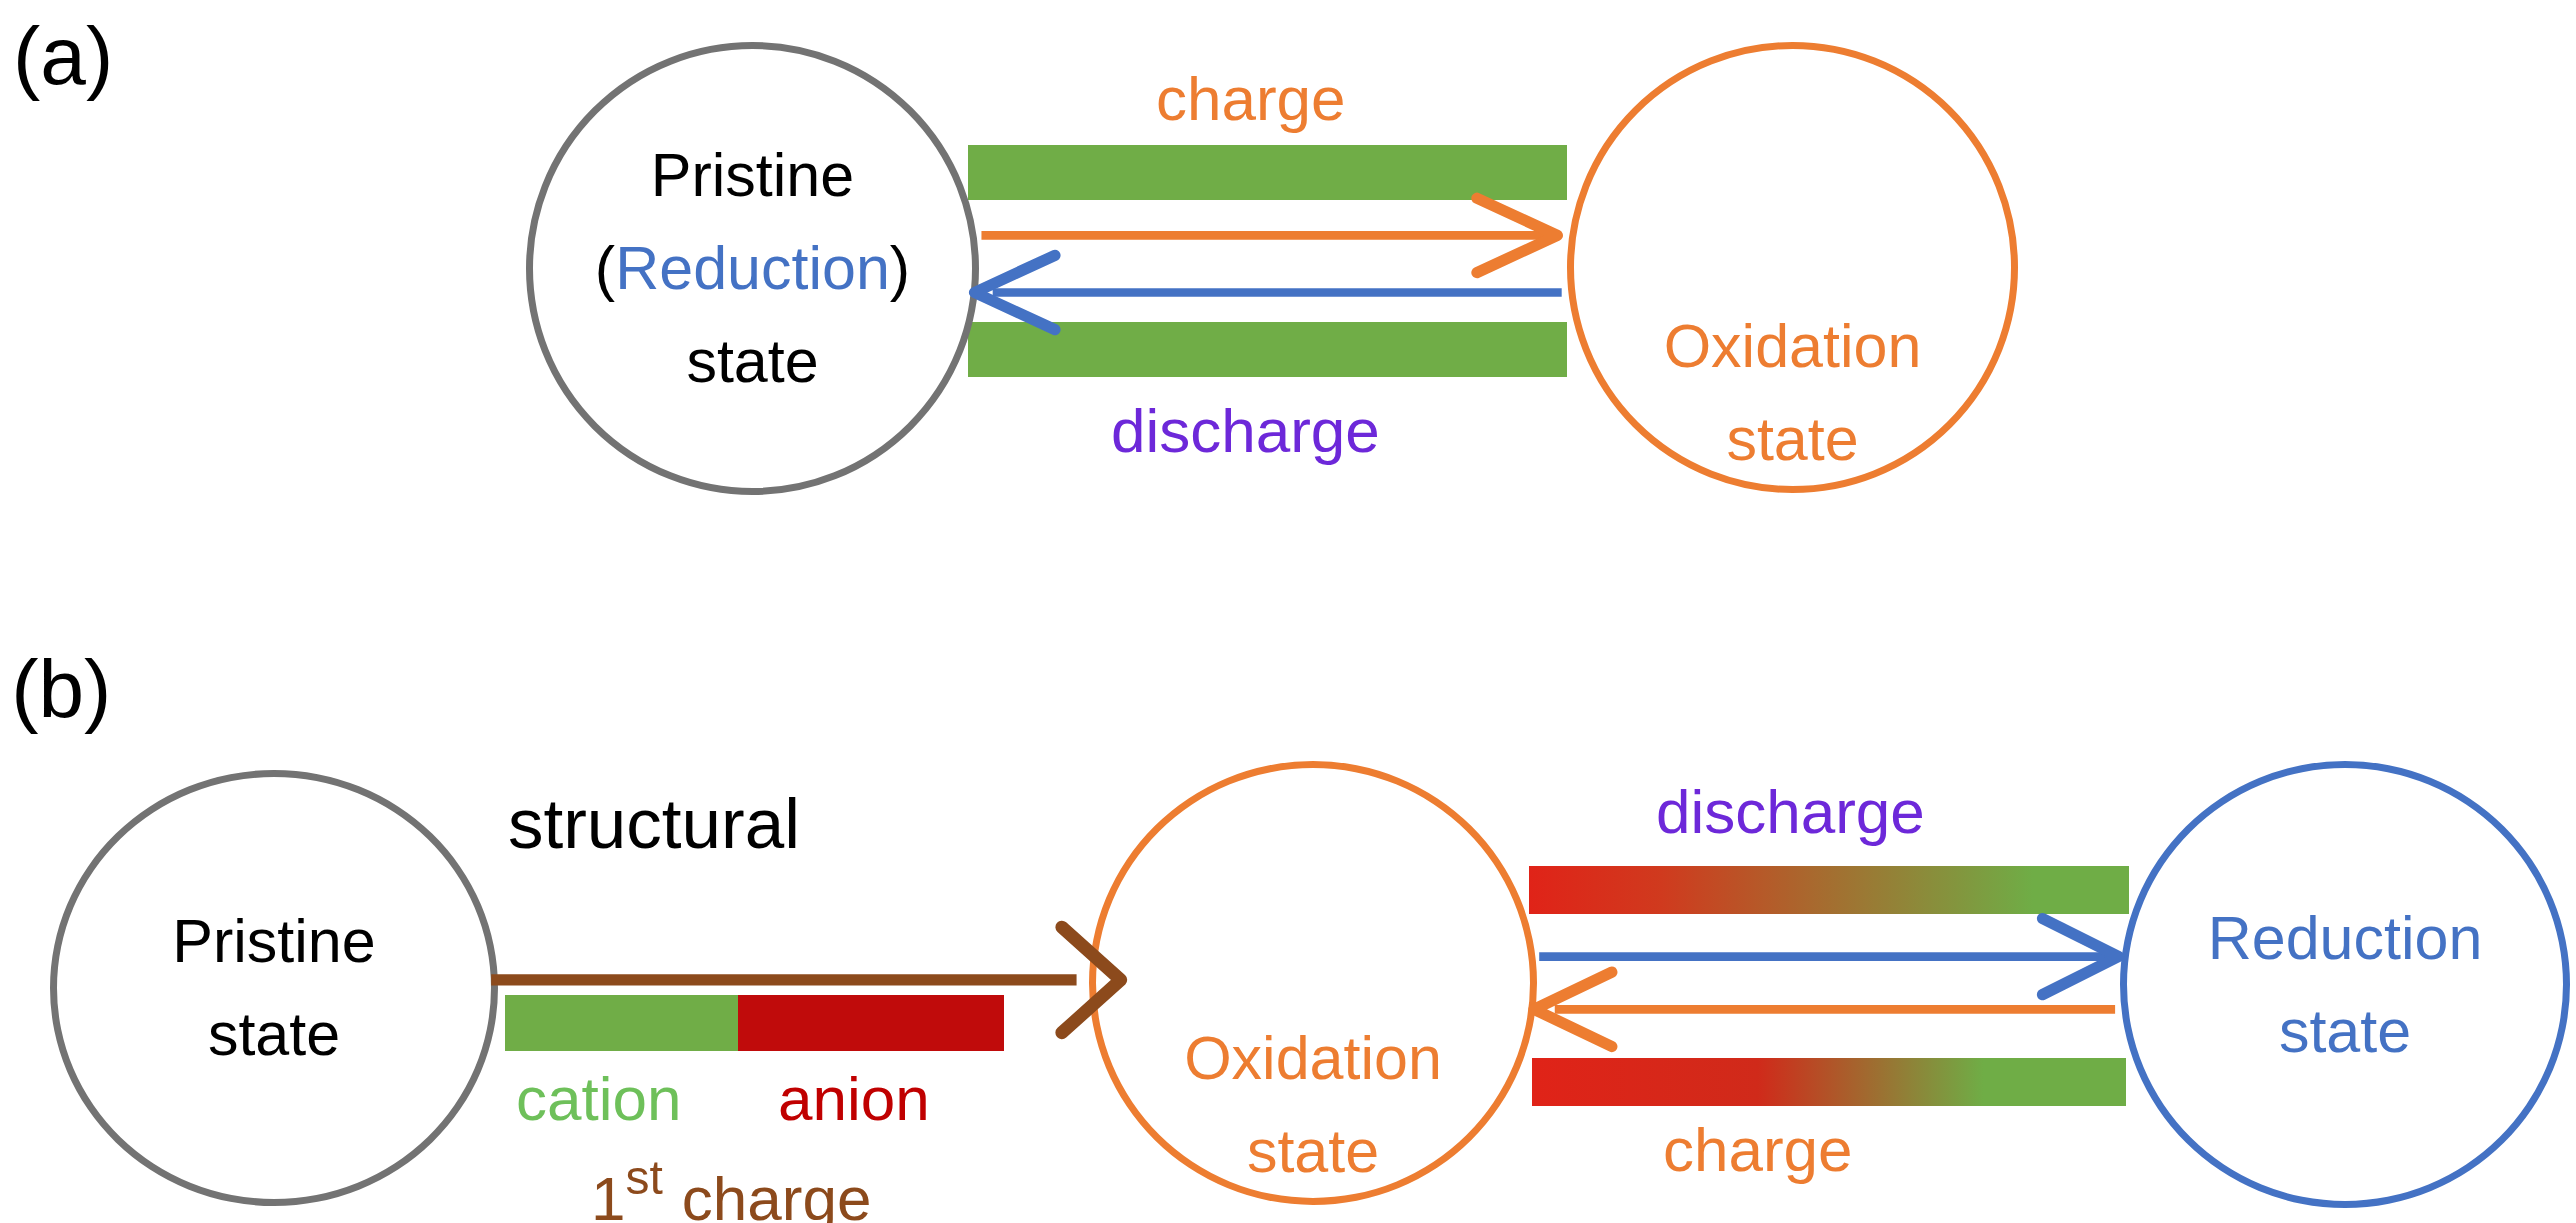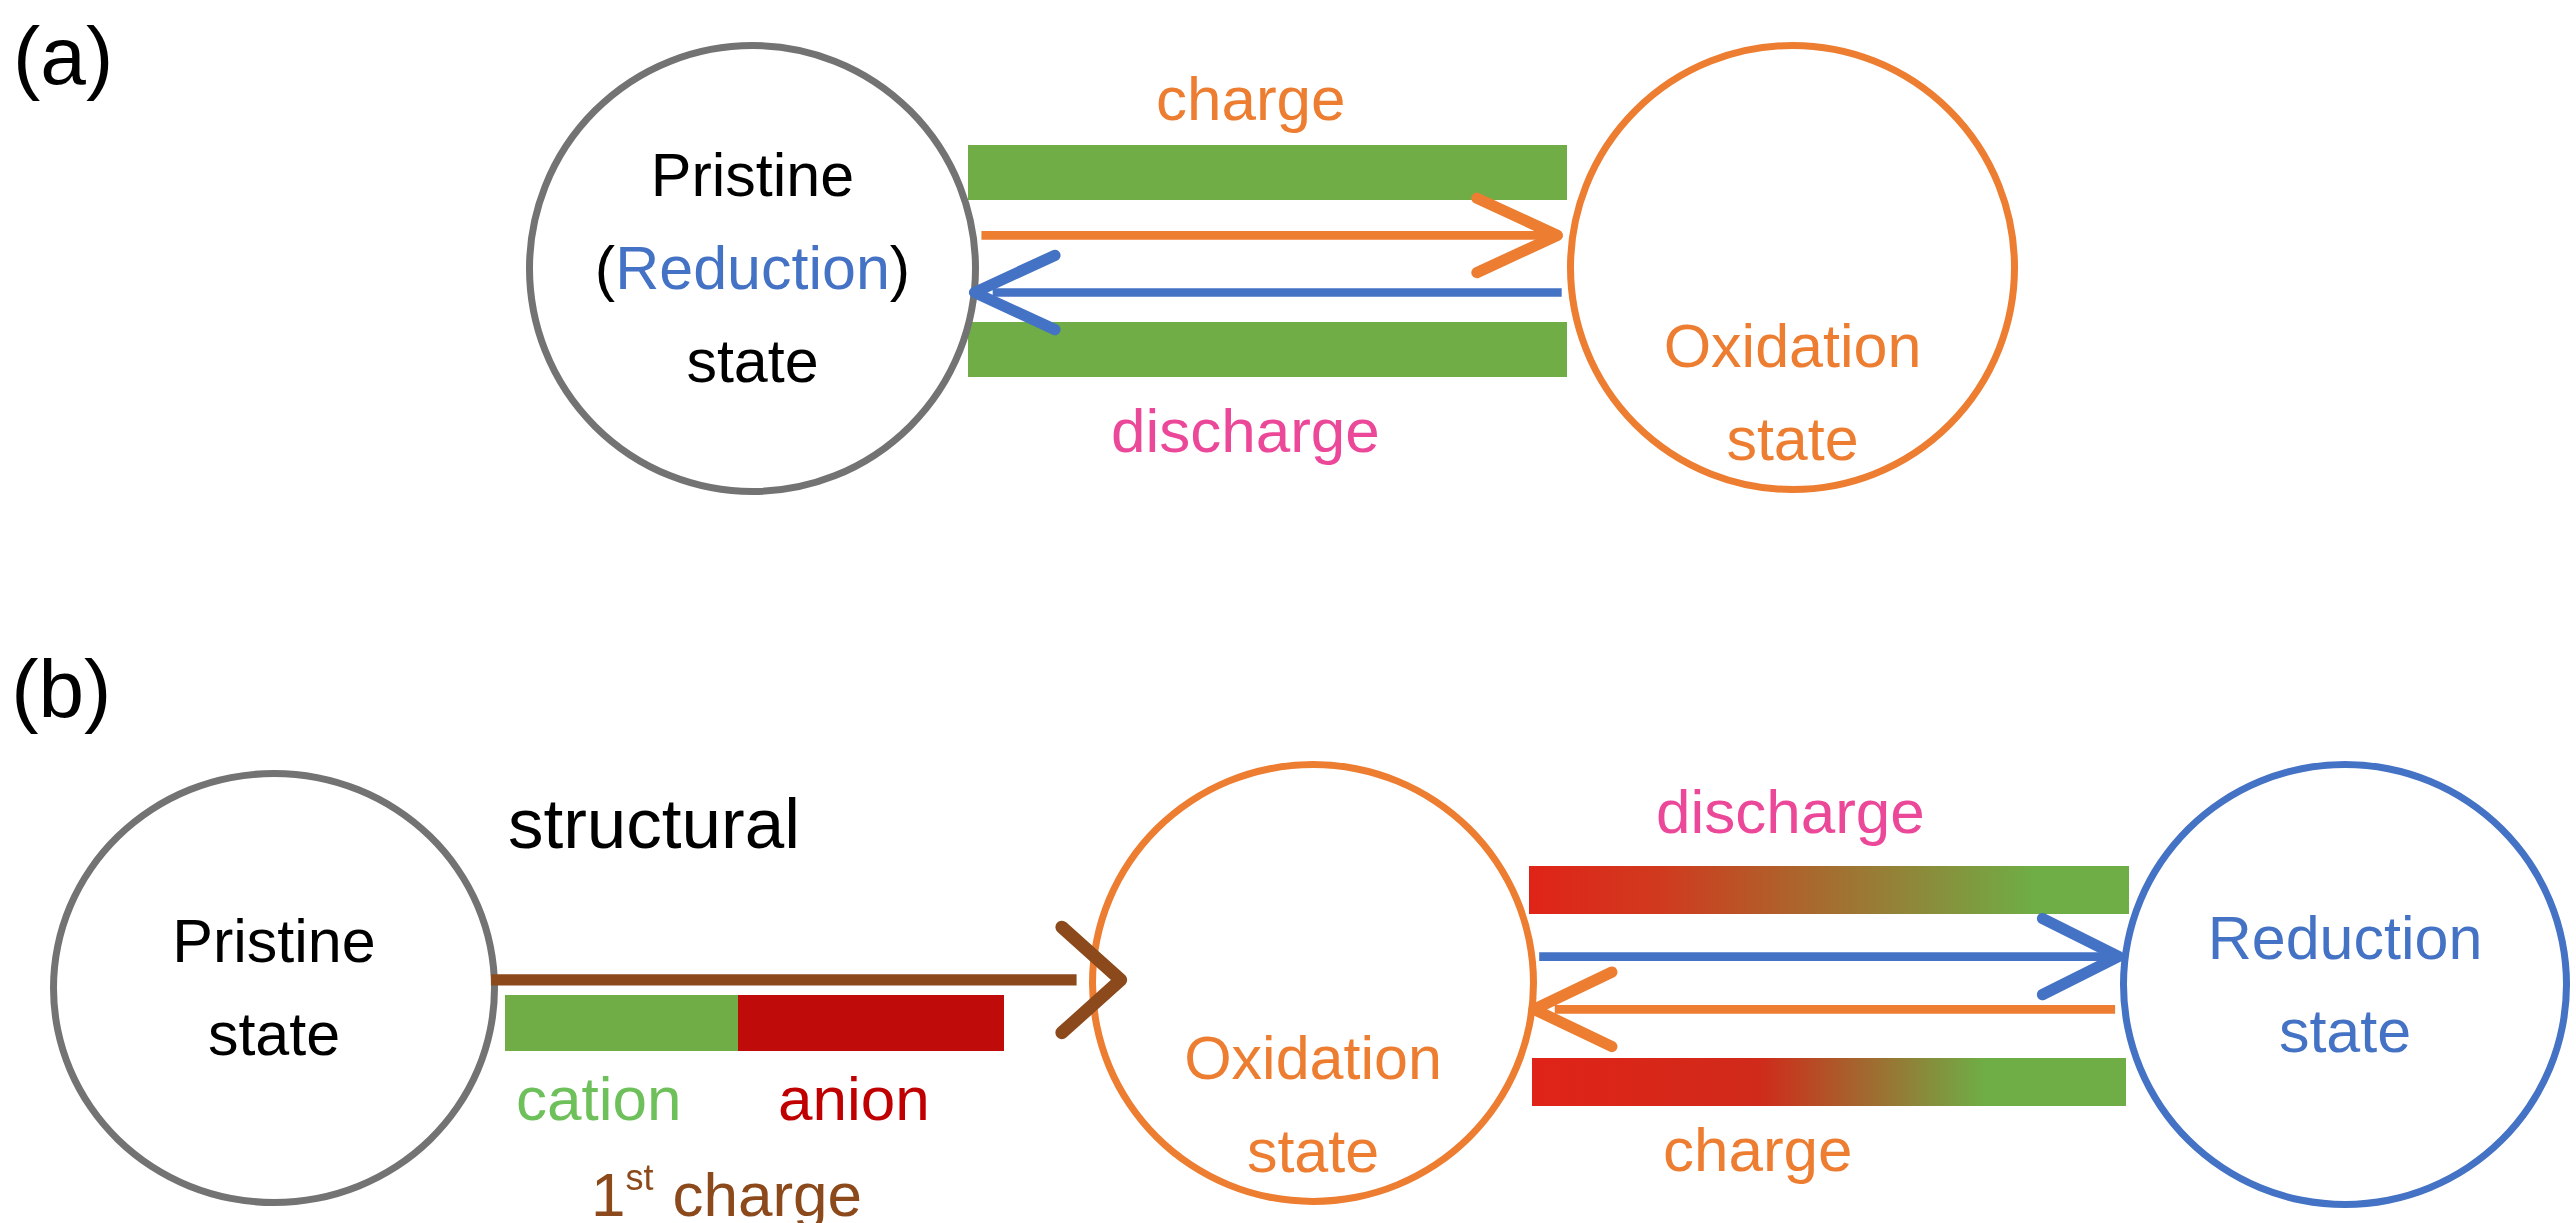--- a/index.html
+++ b/index.html
@@ -30,26 +30,26 @@
   .stroke-blue{border:7.8px solid #4472C4;color:#4472C4;}
   
   .bar{position:absolute;z-index:1;}
   .bar-green{background:#70AD47;}
   .bar-split{background:linear-gradient(90deg,#70AD47 0%,#70AD47 46.6%,#C00B0B 46.6%,#C00B0B 100%);}
   .bar-grad-discharge{background:linear-gradient(90deg,#E02318 0%,#D03A1E 22%,#6FAD46 84%);}
   .bar-grad-charge{background:linear-gradient(90deg,#E02318 0%,#D02A1A 38%,#6FAD46 76%);}
   
   .lbl{position:absolute;text-align:left;font-size:62px;line-height:69px;z-index:3;}
   .lbl-orange{color:#ED7D31;}
-  .lbl-blue{color:#ec4899;}
+  .lbl-blue{color:#6d28d9;}
   .lbl-black{color:#000000;line-height:98px;font-size:71px;}
   .lbl-green{color:#6EC05A;}
   .lbl-red{color:#C00000;}
   .lbl-brown{color:#8C4A1C;}
-  .sup{font-size:36px;vertical-align:26px;}
+  .sup{font-size:48px;vertical-align:26px;}
   .word-gap{margin-left:19px;}
   .paren{color:#000000;}
   .blue-word{color:#4472C4;}
   
   .overlay{position:absolute;left:0;top:0;z-index:4;pointer-events:none;}
 </style>
 </head>
 <body>
 
 <div class="stage">

